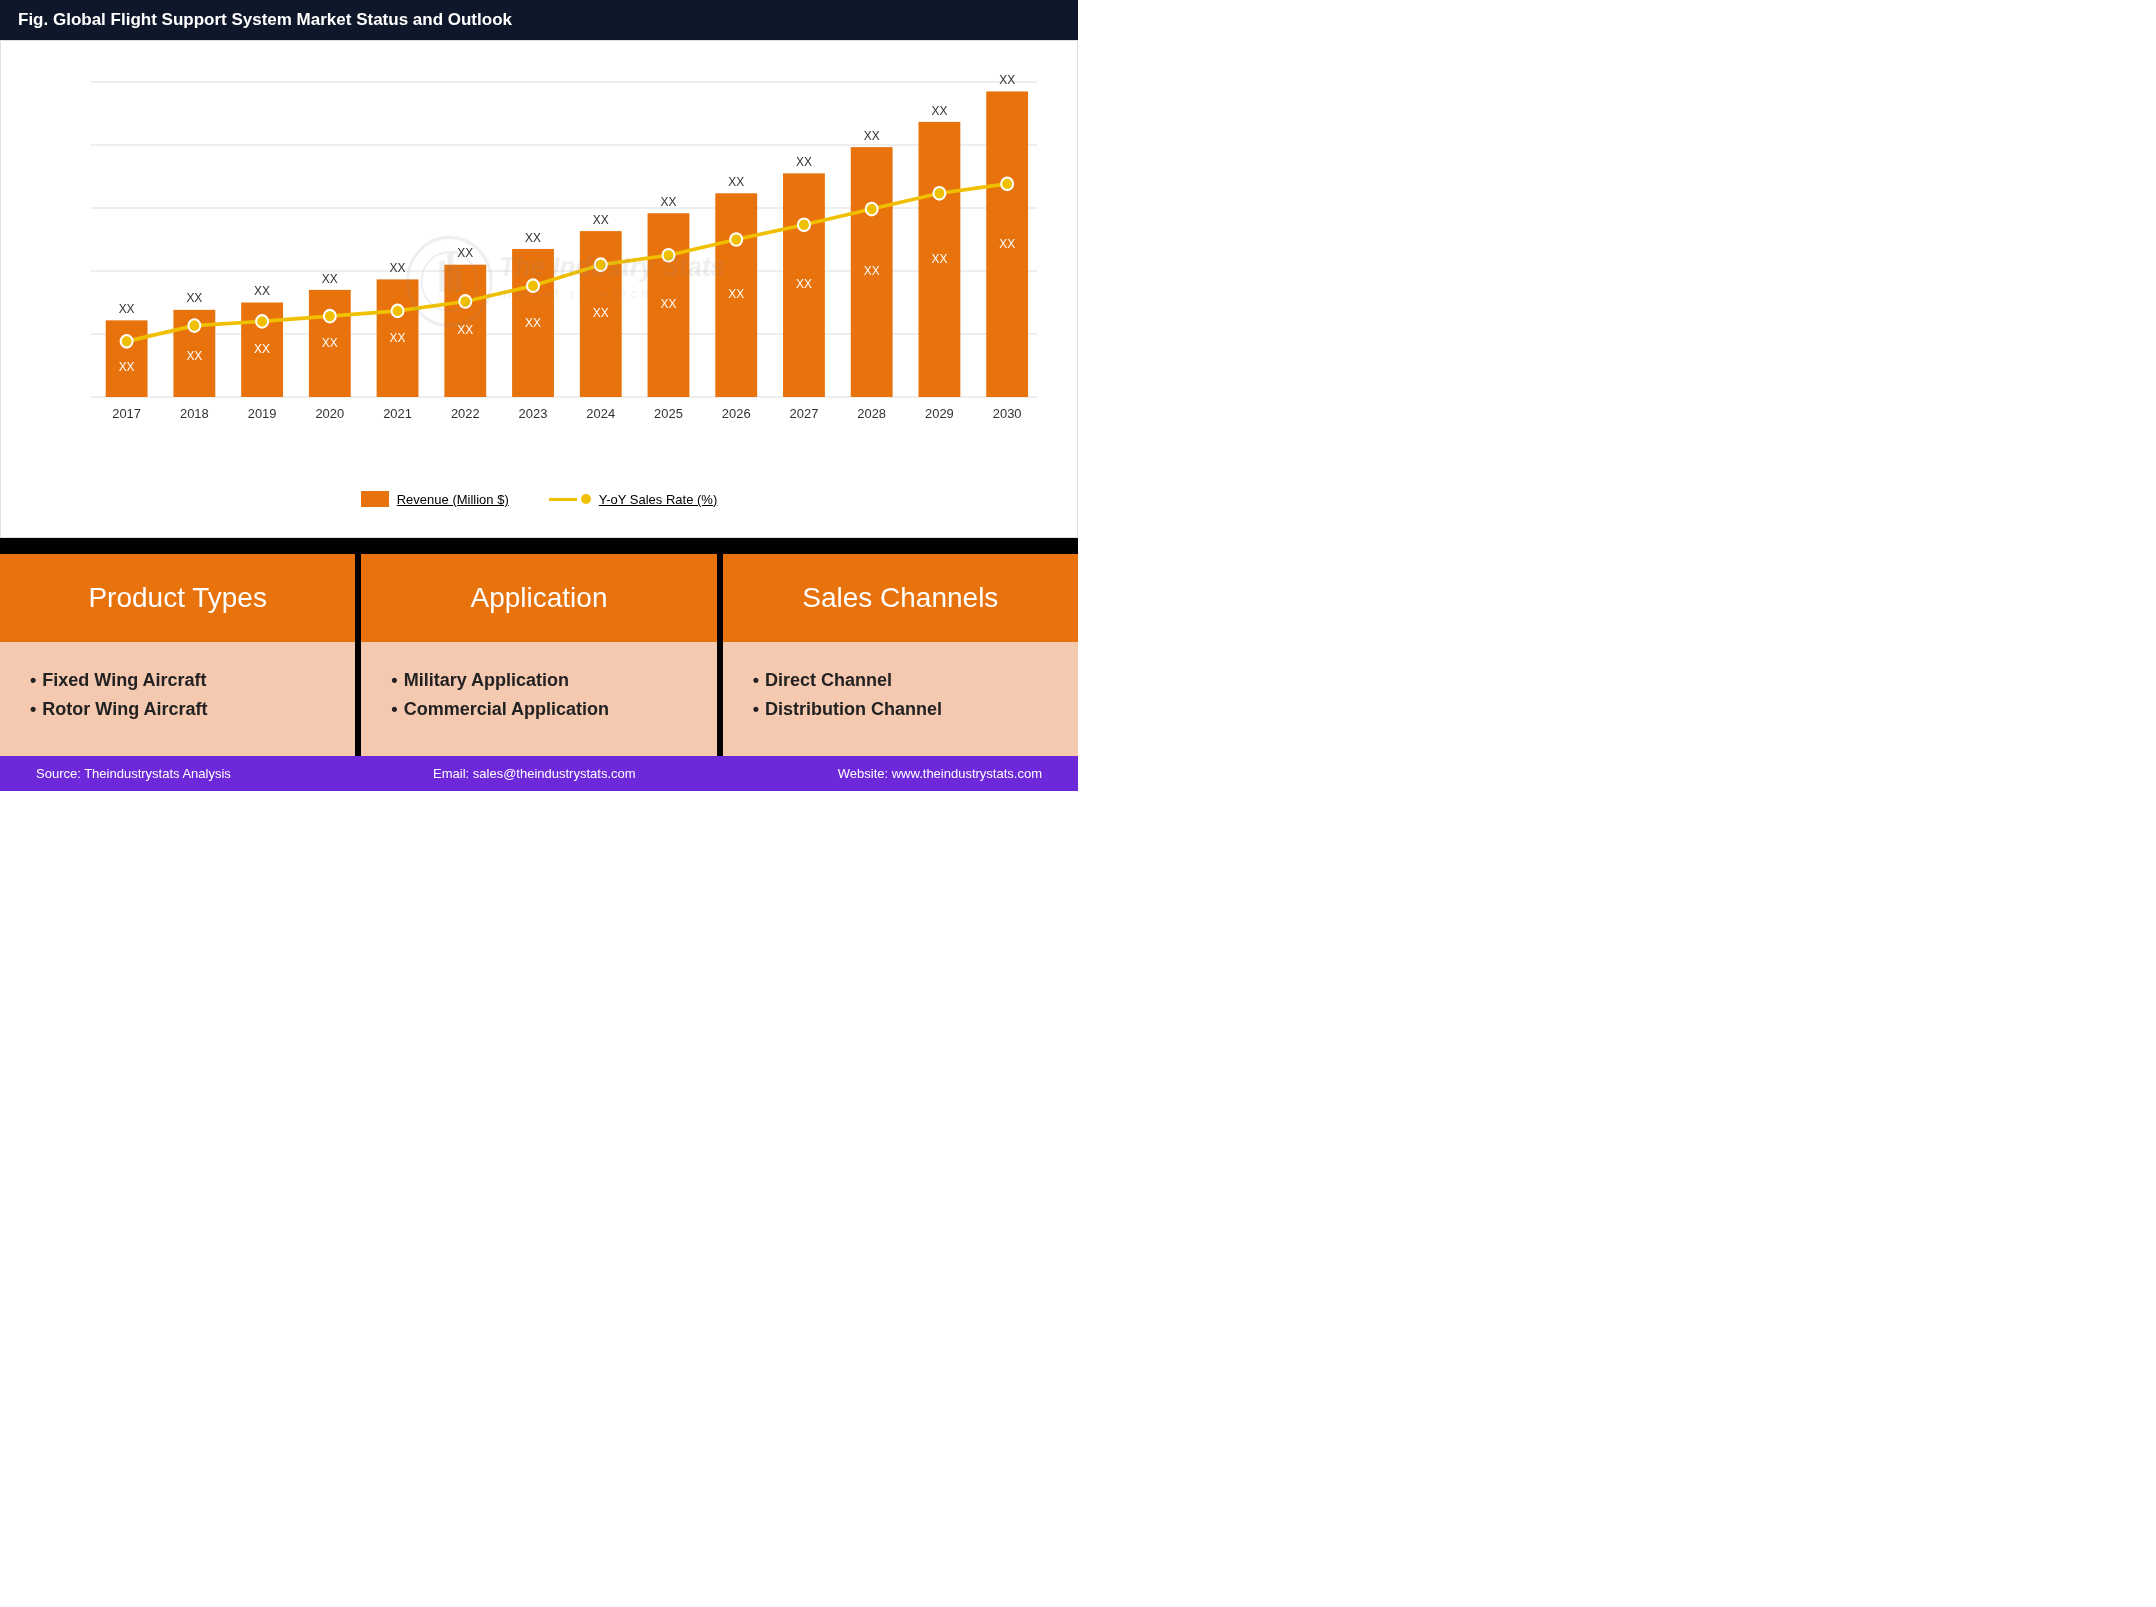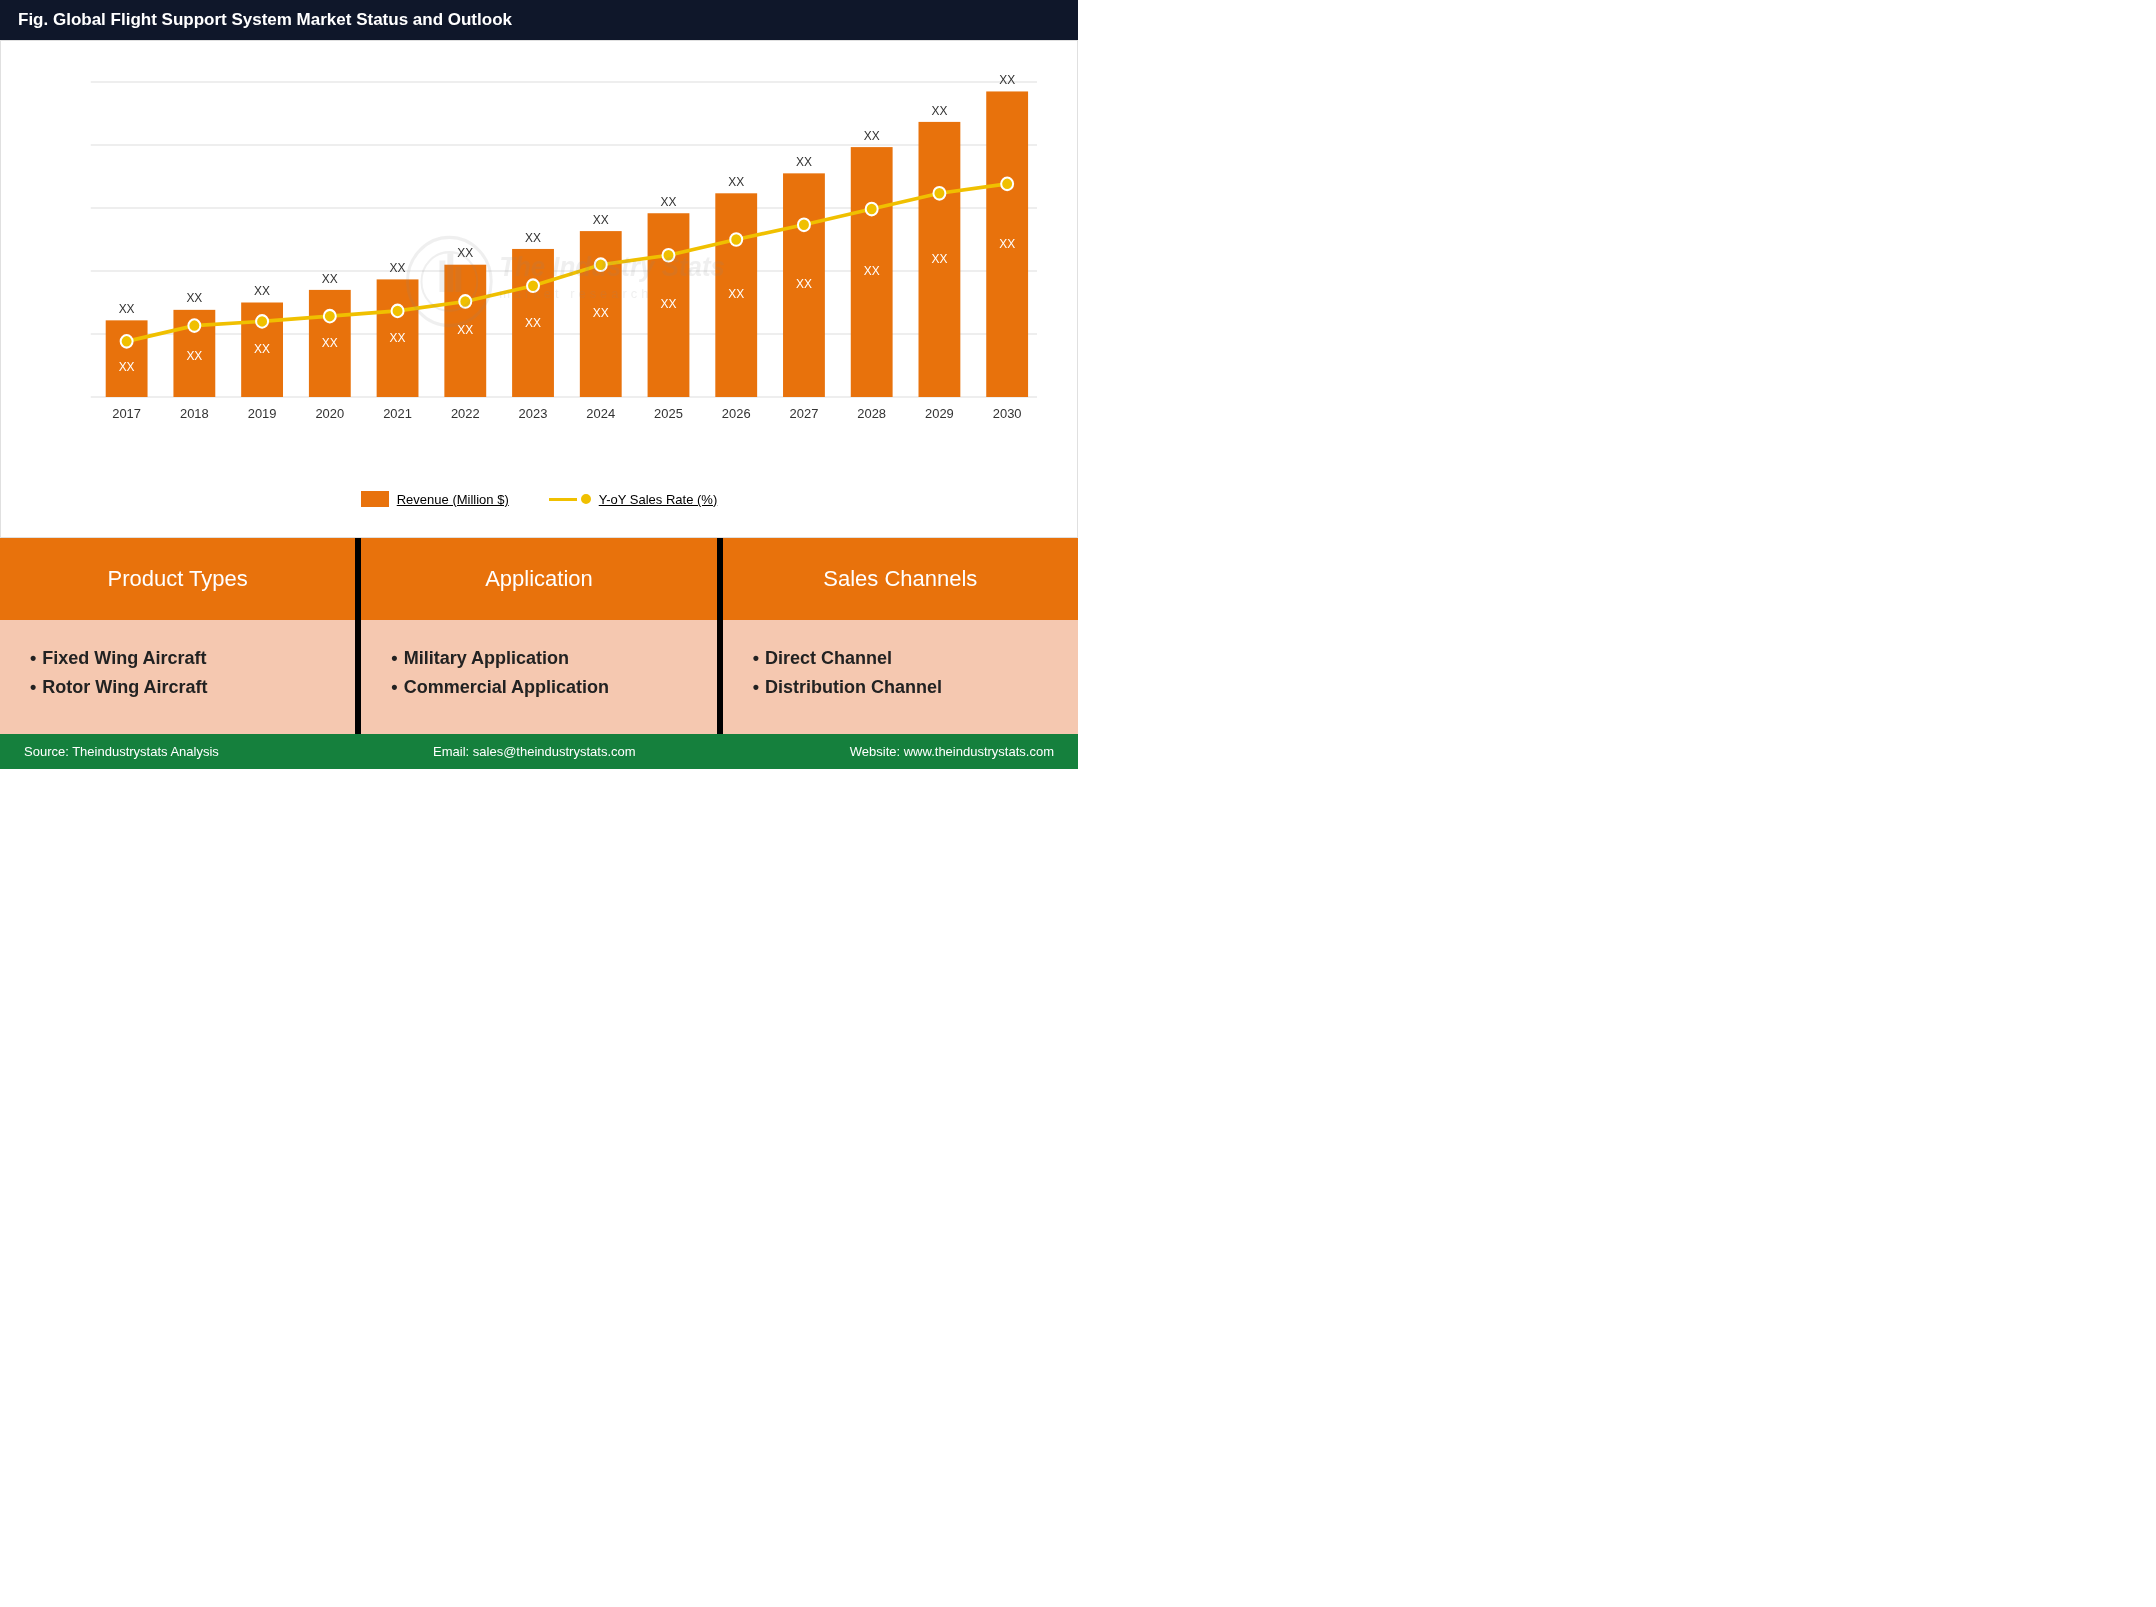--- a/index.html
+++ b/index.html
@@ -89,22 +89,23 @@
       flex: 1;
       display: flex;
       flex-direction: column;
     }
 
     .info-box-header {
       background: #e8720c;
       color: #fff;
       text-align: center;
       padding: 28px 16px;
-      font-size: 22px;
+      font-size: 28px;
       font-weight: normal;
+      margin-top: 16px;
     }
 
     .info-box-content {
       background: #f5c8b0;
       flex: 1;
       padding: 28px 30px;
       font-size: 18px;
       color: #222;
     }
 
@@ -123,25 +124,25 @@
       margin-bottom: 8px;
     }
 
     .box-divider {
       width: 6px;
       background: #000;
     }
 
     
     .page-footer {
-      background: #15803d;
+      background: #6d28d9;
       color: #fff;
       display: flex;
       justify-content: space-between;
-      padding: 10px 24px;
+      padding: 10px 36px;
       font-size: 13px;
     }
   </style>
 </head>
 <body>
 
 <div class="page-header">
   <h1>Fig. Global Flight Support System Market Status and Outlook</h1>
 </div>
 

